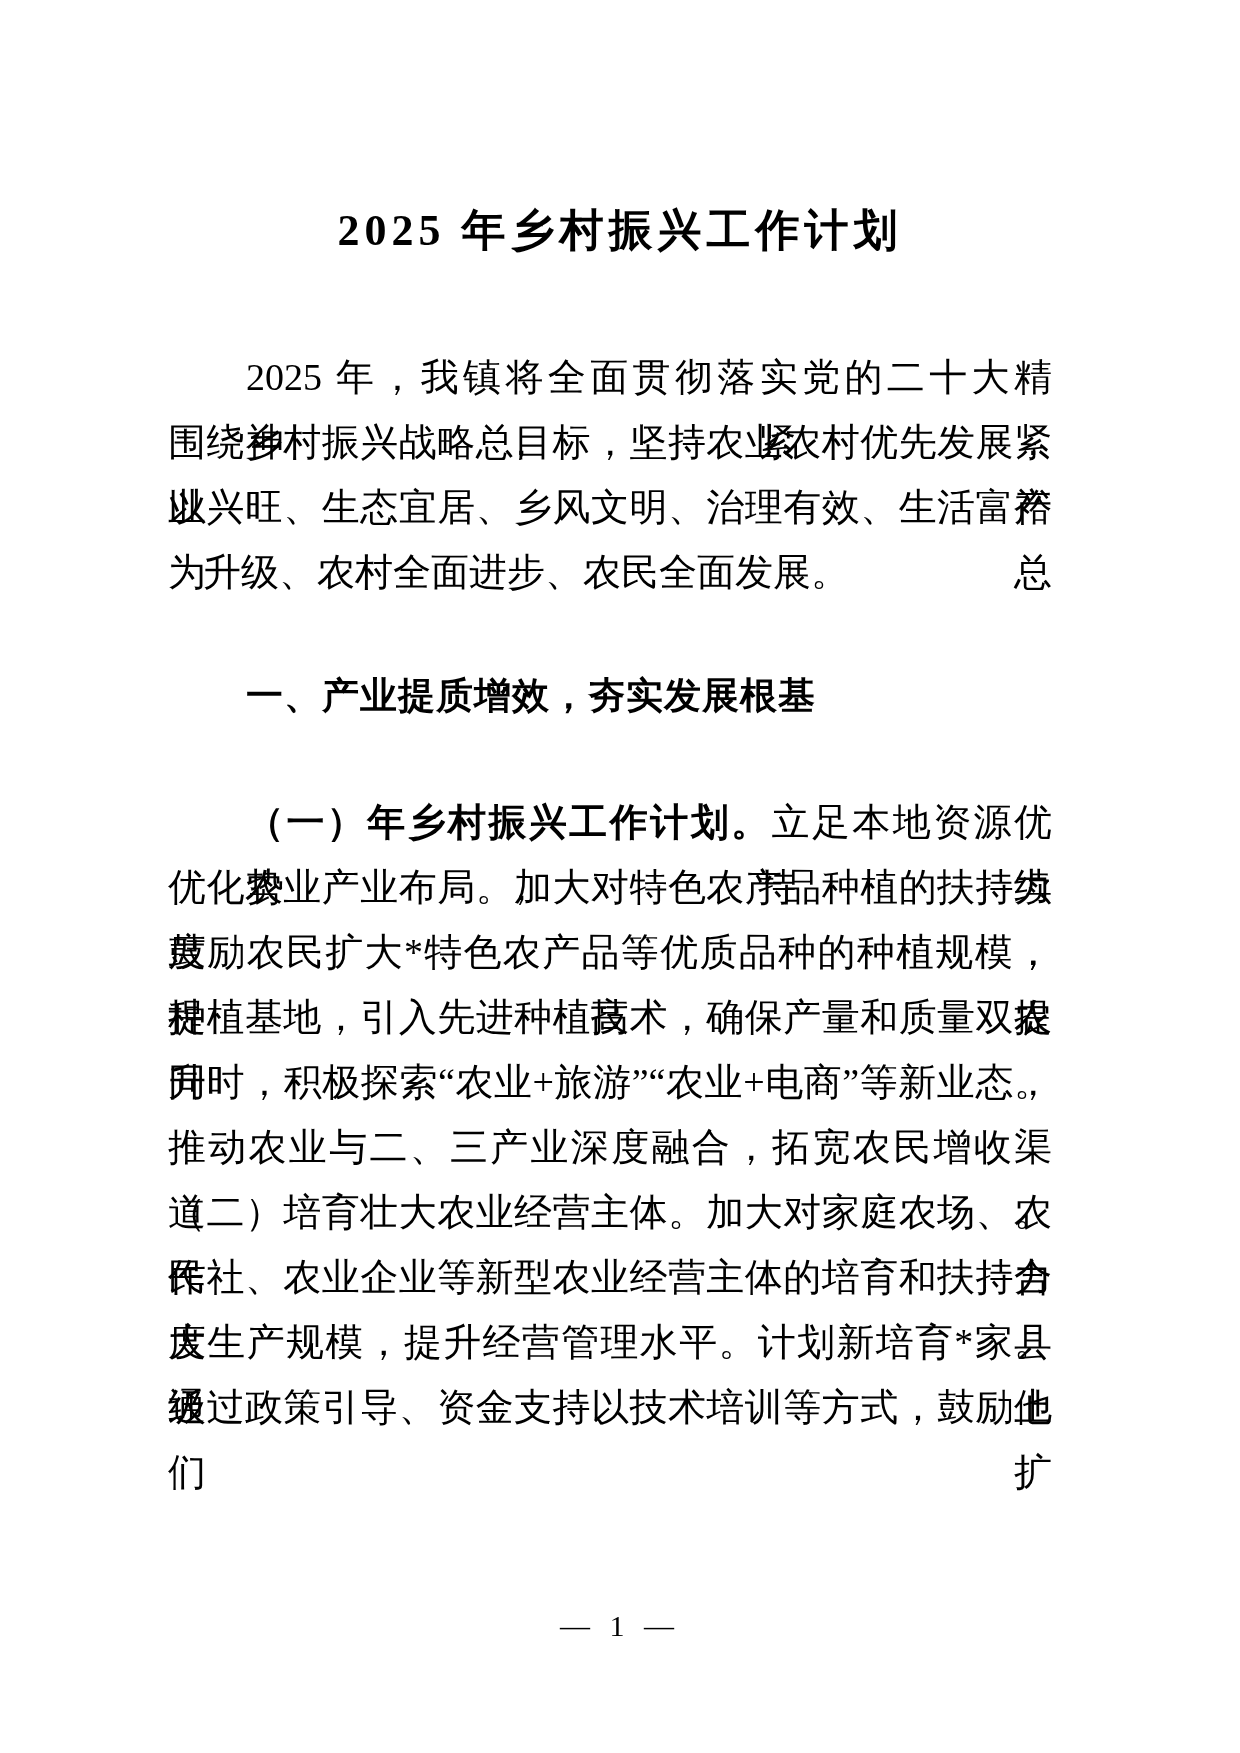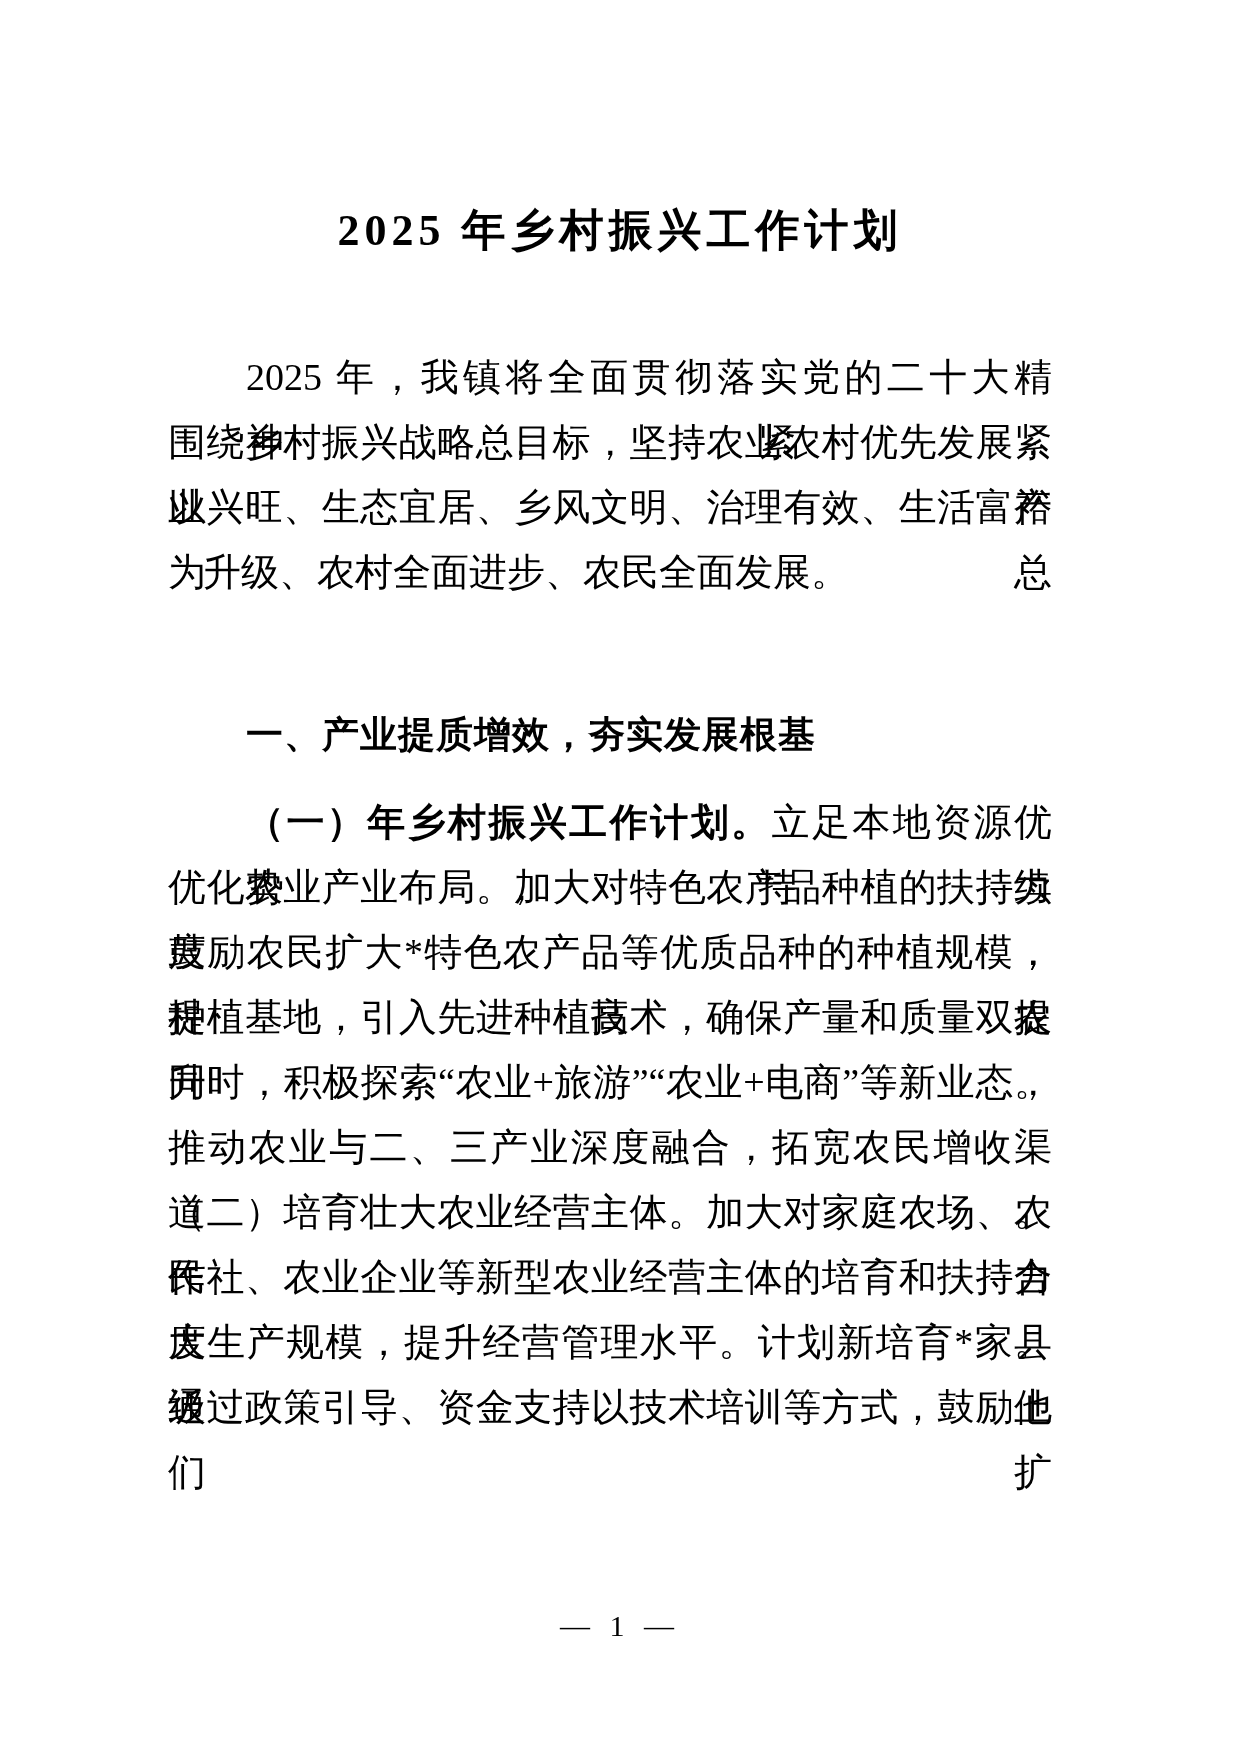--- a/index.html
+++ b/index.html
@@ -50,21 +50,21 @@
     text-align-last: left;
     margin-left: 35px;
   }
   .para .line.indent {
     padding-left: 78px;
   }
   .intro-para { top: 345px; }
   .section1-para { top: 790px; }
   .sec-heading {
     position: absolute;
-    top: 710px;
+    top: 671px;
     left: 168px;
     width: 884px;
     margin: 0;
     padding-left: 78px;
     font-size: 37px;
     line-height: 50px;
     font-weight: bold;
     font-family: "Liberation Sans", "DejaVu Sans", sans-serif;
     letter-spacing: 1px;
   }

